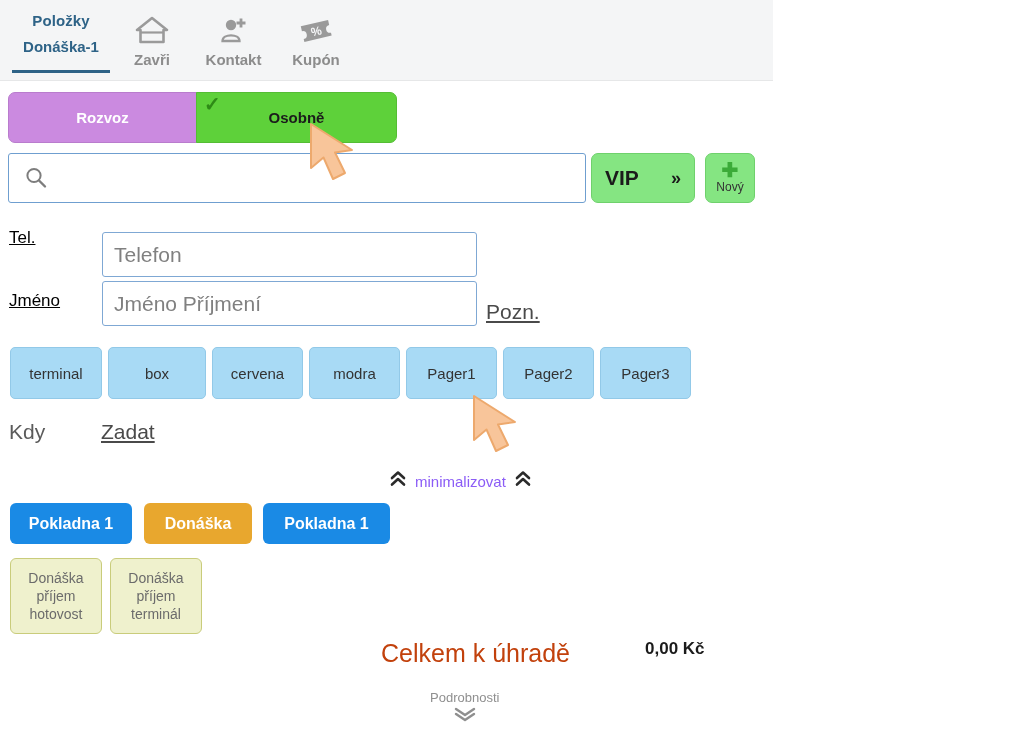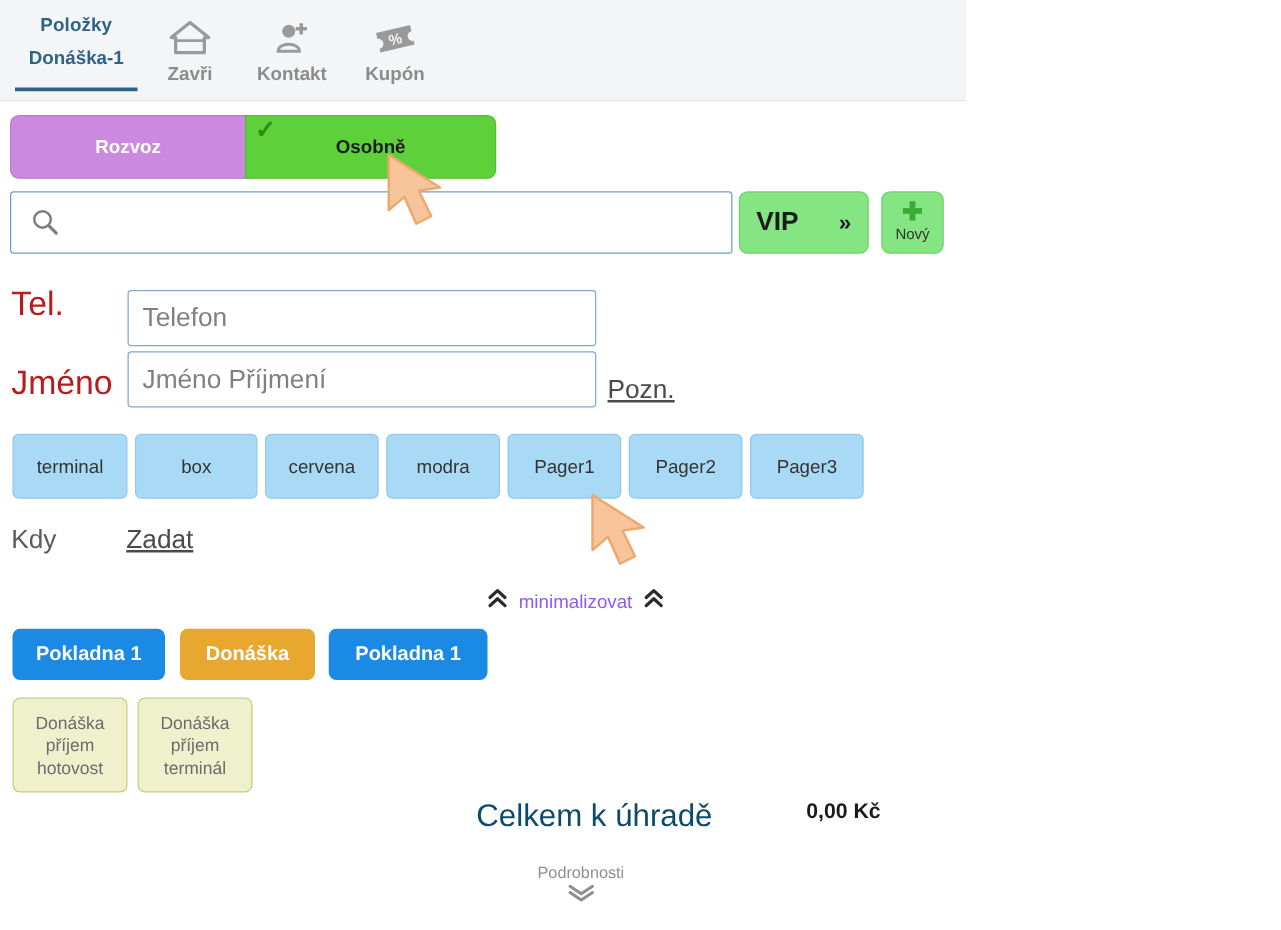--- a/index.html
+++ b/index.html
@@ -108,21 +108,21 @@
     display: flex; flex-direction: column;
     align-items: center; justify-content: center;
     cursor: pointer;
   }
   .novy-plus { color: #3bab38; font-size: 20px; line-height: 17px; font-weight: bold; }
   .novy-txt { font-size: 12px; color: #333333; line-height: 14px; margin-top: 1px; }
 
   
   .fld-label {
     position: absolute;
-    font-size: 27px; color: #b91c1c;
+    font-size: 17px; color: #000000; text-decoration: underline;
   }
   .lbl-tel { left: 9px; top: 228px; }
   .lbl-jmeno { left: 9px; top: 291px; }
 
   .fld-input {
     position: absolute;
     background: #ffffff;
     border: 1px solid #7fa8d4;
     border-radius: 3px;
     display: flex; align-items: center;
@@ -192,21 +192,21 @@
     align-items: center; justify-content: center;
     font-size: 14px; color: #6b6b6b; line-height: 18px;
     cursor: pointer;
   }
   .pay-1 { left: 10px; }
   .pay-2 { left: 110px; }
 
   
   .total-label {
     position: absolute; left: 381px; top: 639px;
-    font-size: 25px; color: #0c4a6e;
+    font-size: 25px; color: #c2410c;
   }
   .total-value {
     position: absolute; left: 645px; top: 639px;
     font-size: 17px; font-weight: bold; color: #1b1b1b;
   }
 
   .details {
     position: absolute; left: 430px; top: 690px;
     display: flex; flex-direction: column; align-items: center;
     cursor: pointer;

